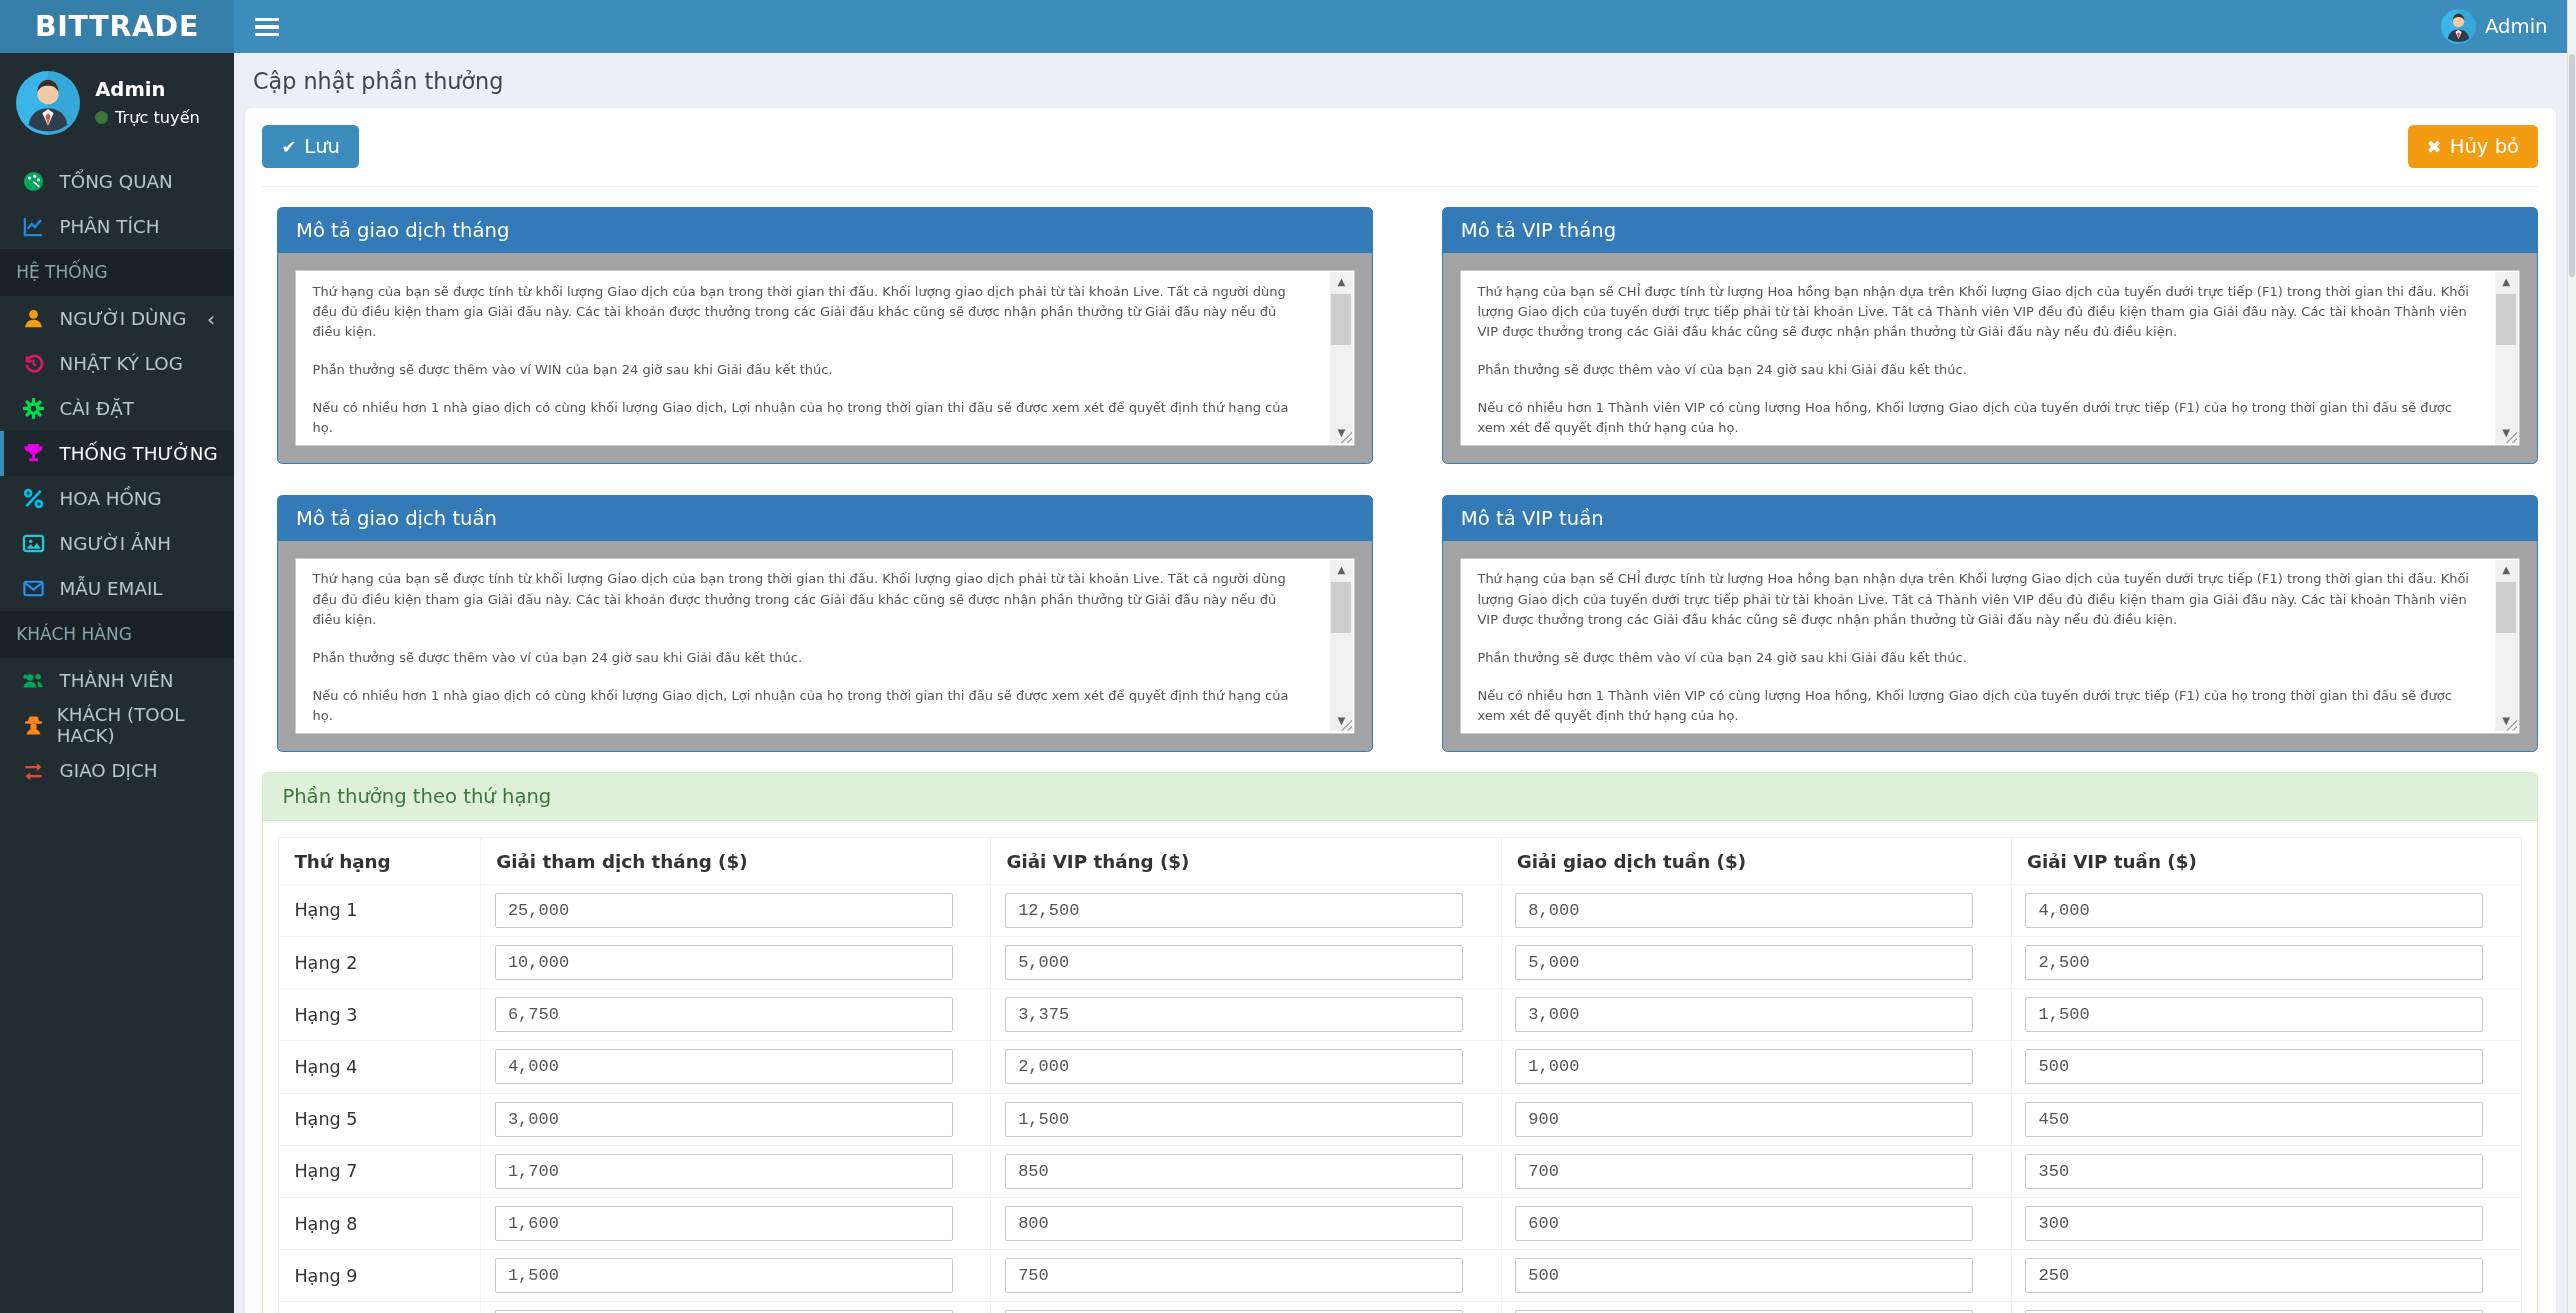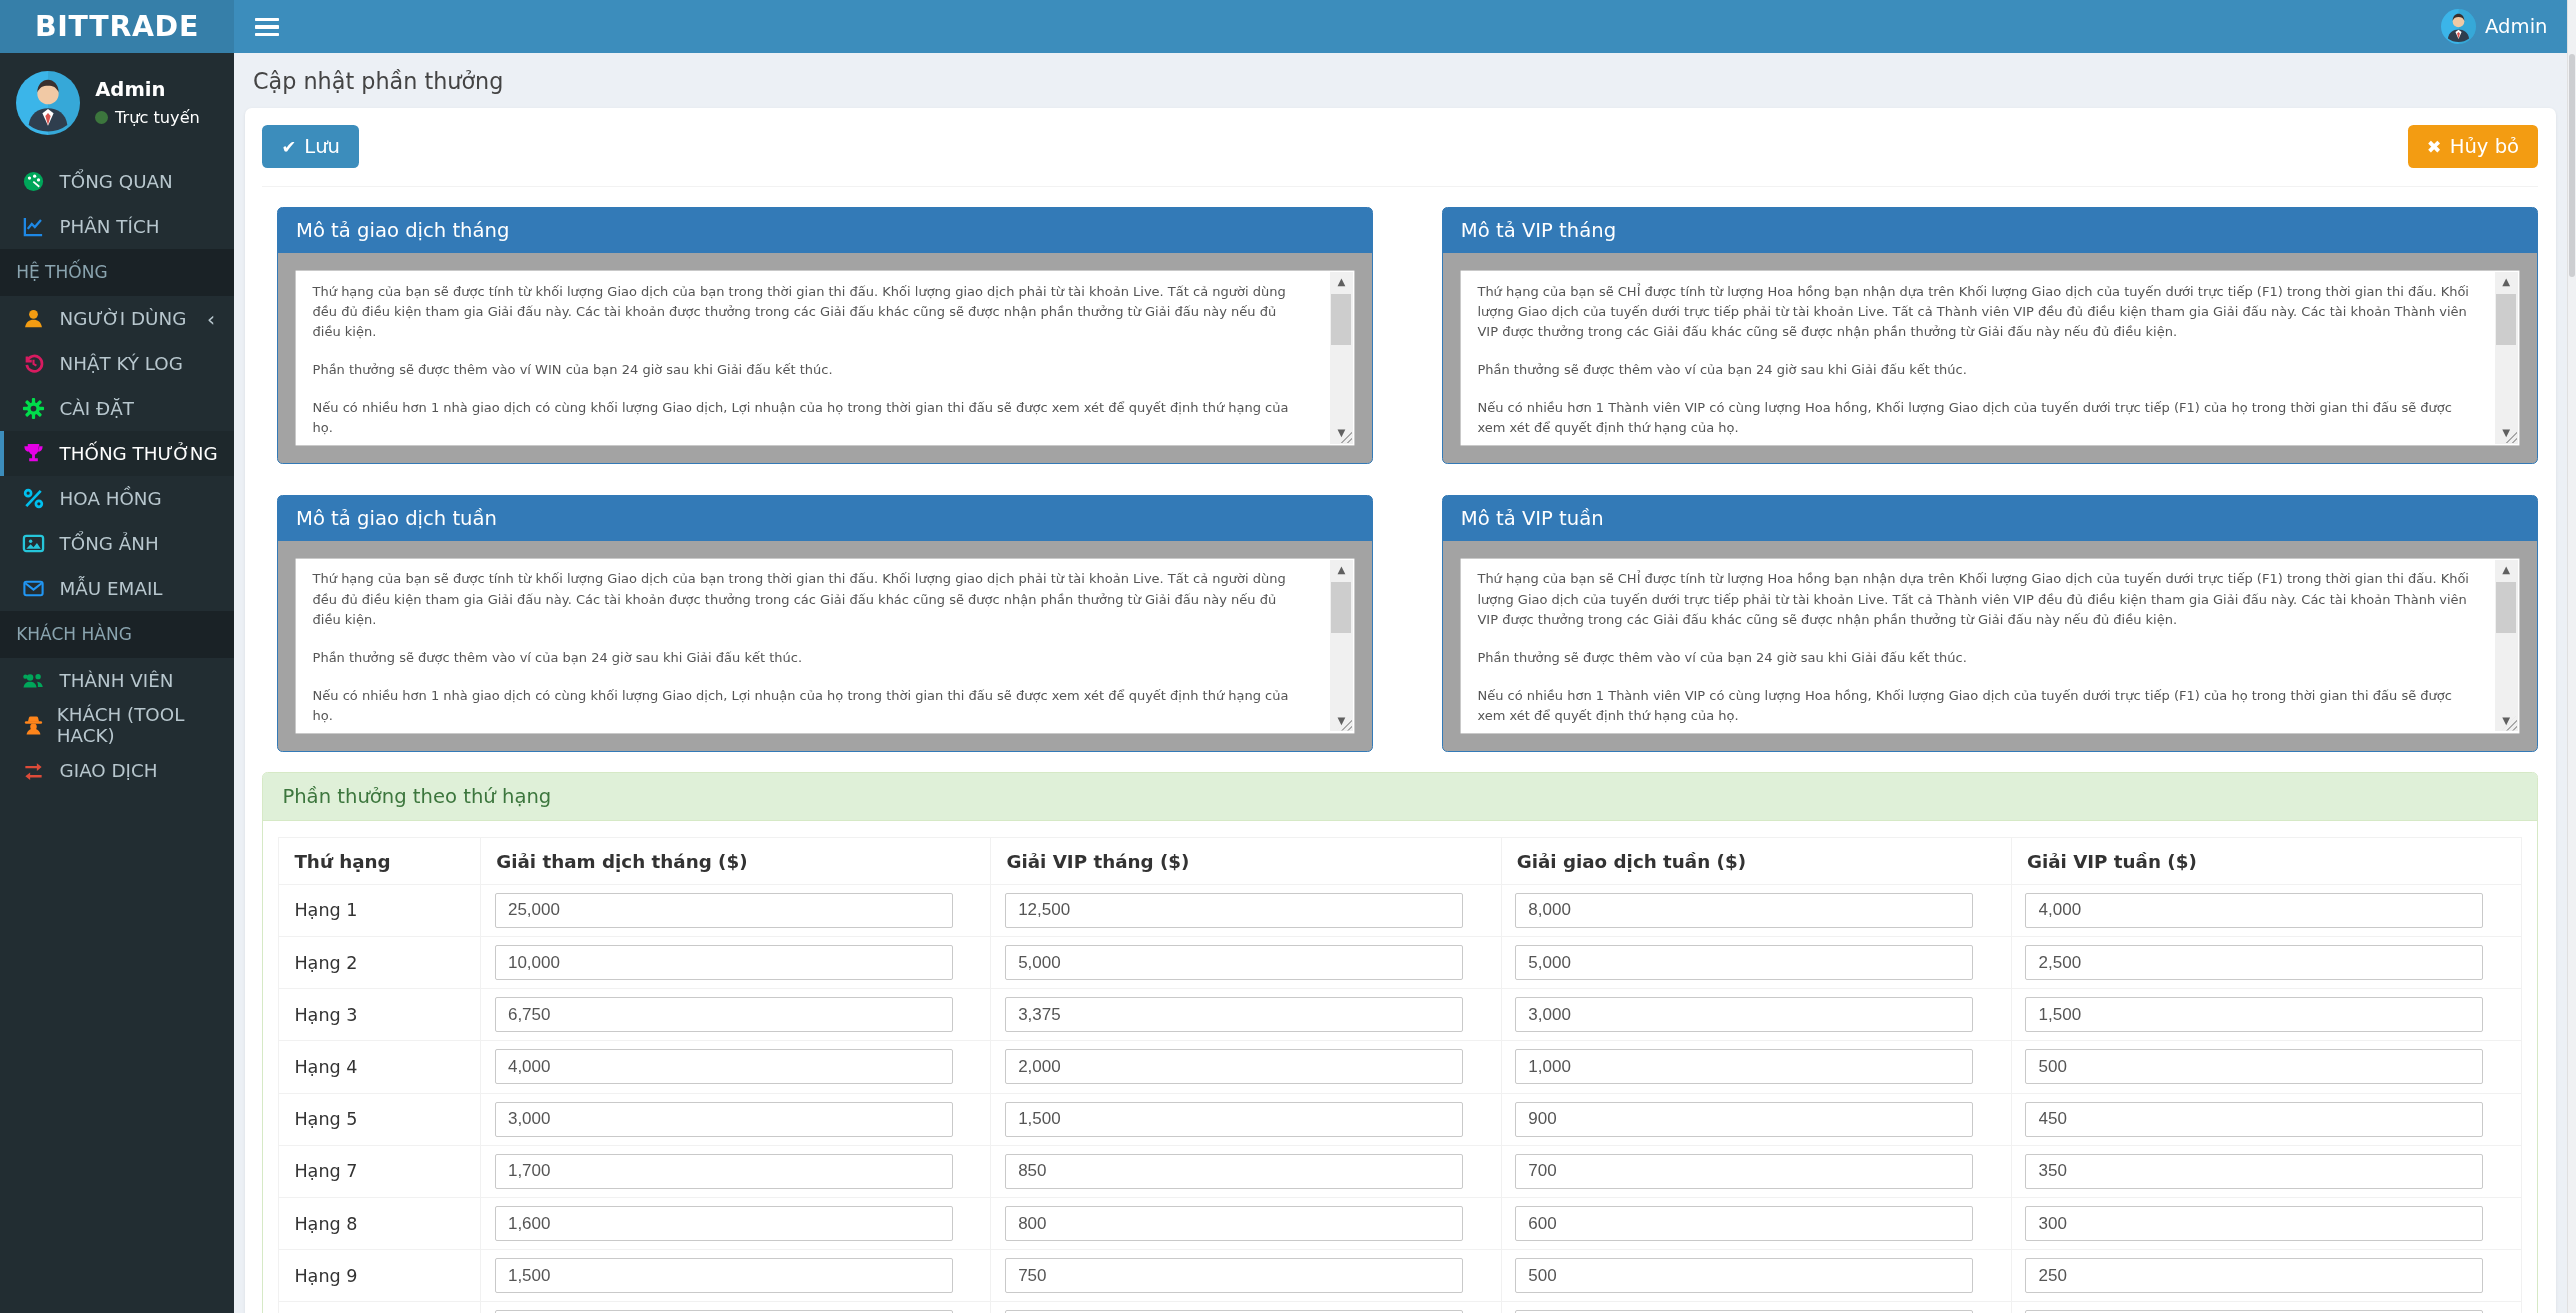--- a/index.html
+++ b/index.html
@@ -78,21 +78,21 @@
   .success-panel > header { background:#dff0d8; color:#3c763d; font-size:19.6px; padding:12.2px 19px;
                             border-radius:3.4px 3.4px 0 0; border-bottom:1.4px solid #d6e9c6; }
   .success-body { padding:16.2px 15px; }
   table.rewards { width:100%; border-collapse:collapse; table-layout:fixed; }
   table.rewards th, table.rewards td { border:1.4px solid #f1f1f1; text-align:left; vertical-align:middle; }
   table.rewards thead th { font-size:18.3px; font-weight:bold; color:#333; padding:12.2px 15px; }
   table.rewards col.c-rank { width:9%; }
   table.rewards tbody th { font-size:17.6px; font-weight:normal; color:#333; padding:8.1px 15px; }
   table.rewards tbody td { padding:8.1px 13.5px; }
   table.rewards input { width:95%; height:35px; border:1.4px solid #c9c9c9; border-radius:2px;
-                        font-family:Liberation Sans, sans-serif; font-size:17px; color:#555; padding:0 12.2px; background:#fff; }
+                        font-family:Liberation Mono, monospace; font-size:17px; color:#555; padding:0 12.2px; background:#fff; }
 </style>
 </head>
 <body>
 
 <div class="app">
 
   <div class="navbar">
     <div class="brand">BITTRADE</div>
     <div class="nav-toggle">
       <span>
@@ -228,21 +228,21 @@
         </li>
         <li class="link">
           <a>
             <span class="ic" style="color: rgb(38, 198, 218);">
               <svg viewBox="0 0 24 24" fill="currentColor">
                 <rect x="2" y="4" width="20" height="16" rx="2.5" fill="none" stroke="currentColor" stroke-width="2.4"></rect>
                 <circle cx="9" cy="9.6" r="1.8"></circle>
                 <path d="M4.5 17.5l4.5-4.6 3 3 3.6-4.4 4 6z"></path>
               </svg>
             </span>
-            <span>TỔNG ẢNH</span>
+            <span>NGƯỜI ẢNH</span>
           </a>
         </li>
         <li class="link">
           <a>
             <span class="ic" style="color: rgb(33, 150, 243);">
               <svg viewBox="0 0 24 24" fill="none" stroke="currentColor" stroke-width="2.2">
                 <rect x="2.5" y="5" width="19" height="14" rx="2"></rect>
                 <path d="M3.5 6.5L12 13.2 20.5 6.5"></path>
               </svg>
             </span>

